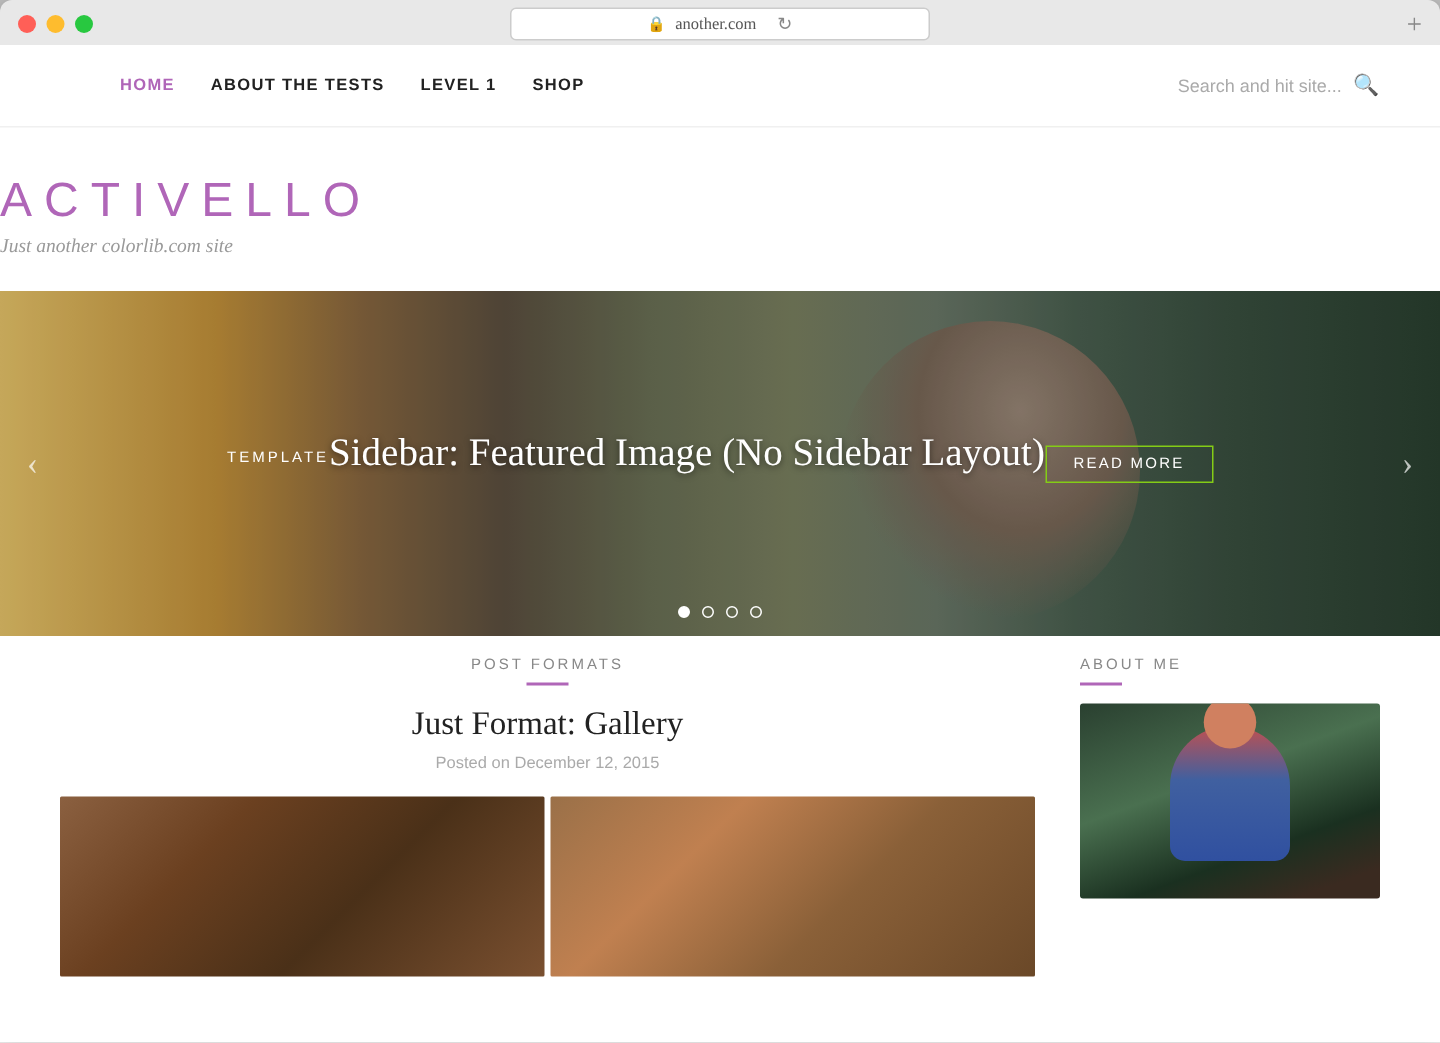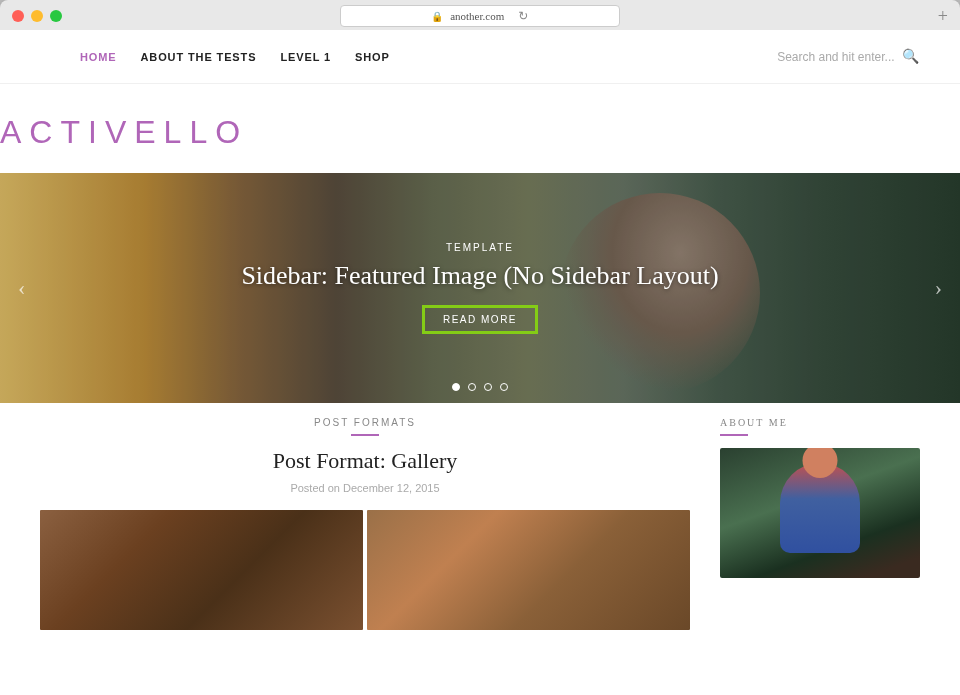--- a/index.html
+++ b/index.html
@@ -147,21 +147,21 @@
     }
 
     .hero-overlay {
       position: absolute;
       bottom: 0;
       left: 0;
       right: 0;
       top: 0;
       background: rgba(0,0,0,0.15);
       display: flex;
-      flex-direction: column;
+      flex-direction: row;
       align-items: center;
       justify-content: center;
     }
     .hero-category {
       font-family: 'Arial', sans-serif;
       font-size: 10px;
       letter-spacing: 0.2em;
       color: #fff;
       text-transform: uppercase;
       margin-bottom: 8px;
@@ -169,21 +169,21 @@
     .hero-title {
       font-family: 'Georgia', serif;
       font-size: 26px;
       font-weight: 400;
       color: #fff;
       text-shadow: 0 1px 4px rgba(0,0,0,0.5);
       margin-bottom: 14px;
       text-align: center;
     }
     .hero-btn {
-      border: 3px solid #84cc16;
+      border: 1px solid #84cc16;
       color: #fff;
       font-family: 'Arial', sans-serif;
       font-size: 10px;
       letter-spacing: 0.15em;
       padding: 6px 18px;
       cursor: pointer;
       background: transparent;
       text-transform: uppercase;
     }
 
@@ -268,21 +268,21 @@
     .post-img-1 {
       background: linear-gradient(135deg, #8B6040 0%, #6B4020 30%, #4a3018 60%, #7a5030 100%);
     }
     .post-img-2 {
       background: linear-gradient(135deg, #9a7048 0%, #c08050 30%, #8a6038 60%, #6a4828 100%);
     }
 
     
     .sidebar { width: 200px; flex-shrink: 0; }
     .sidebar-widget-title {
-      font-family: Liberation Serif, serif;
+      font-family: Liberation Sans, sans-serif;
       font-size: 10px;
       letter-spacing: 0.2em;
       text-transform: uppercase;
       color: #888;
       margin-bottom: 6px;
     }
     .sidebar-underline {
       width: 28px;
       height: 2px;
       background: #b066b8;
@@ -347,27 +347,28 @@
   <div class="browser-content">
 
     <nav class="site-nav">
       <div class="nav-links">
         <a class="nav-link active">HOME</a>
         <a class="nav-link">ABOUT THE TESTS</a>
         <a class="nav-link">LEVEL 1</a>
         <a class="nav-link">SHOP</a>
       </div>
       <div class="nav-search">
-        <span class="search-placeholder">Search and hit enter...</span>
+        <span class="search-placeholder">Search and hit site...</span>
         <span class="search-icon-wrap">🔍</span>
       </div>
     </nav>
 
     <header class="site-header">
       <div class="site-title">ACTIVELLO</div>
+      <div class="site-tagline">Just another colorlib.com site</div>
     </header>
 
     <div class="hero-slider">
       <div class="hero-bg">
         <div class="rider-figure"></div>
       </div>
       <div class="hero-overlay">
         <div class="hero-category">TEMPLATE</div>
         <div class="hero-title">Sidebar: Featured Image (No Sidebar Layout)</div>
         <button class="hero-btn">READ MORE</button>
@@ -380,21 +381,21 @@
         <div class="dot"></div>
         <div class="dot"></div>
       </div>
     </div>
 
     <div class="main-content">
 
       <div class="posts-section">
         <div class="post-category-label">POST FORMATS</div>
         <div class="post-category-underline"></div>
-        <h2 class="post-title-main">Post Format: Gallery</h2>
+        <h2 class="post-title-main">Just Format: Gallery</h2>
         <div class="post-meta">Posted on December 12, 2015</div>
         <div class="post-images">
           <div class="post-img post-img-1"></div>
           <div class="post-img post-img-2"></div>
         </div>
       </div>
 
       <aside class="sidebar">
         <div class="sidebar-widget-title">ABOUT ME</div>
         <div class="sidebar-underline"></div>

